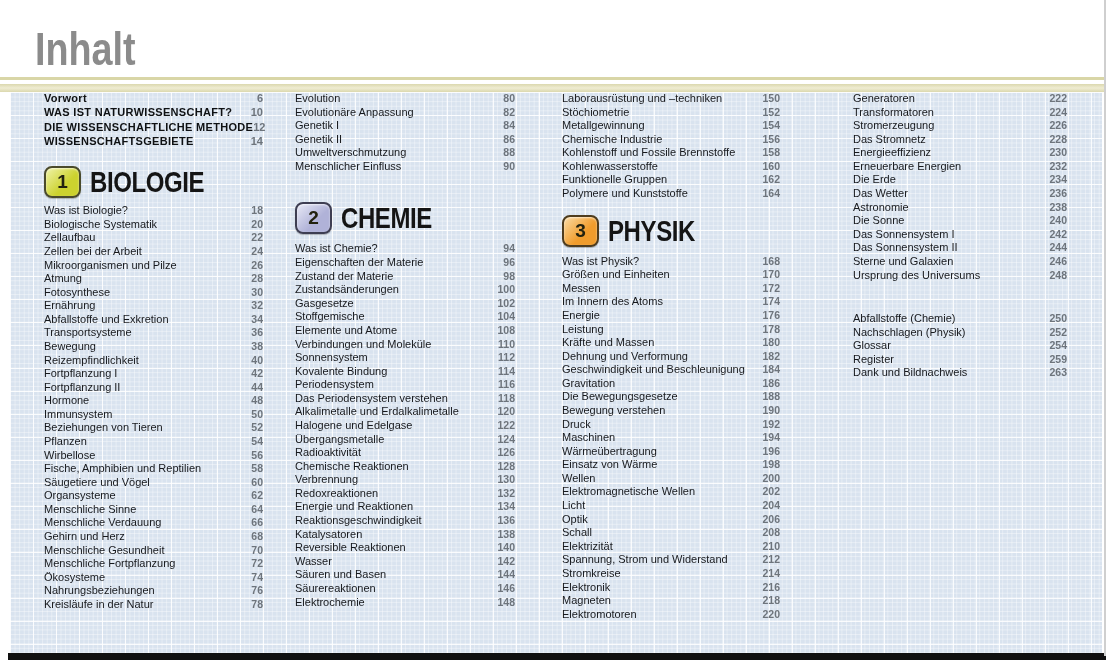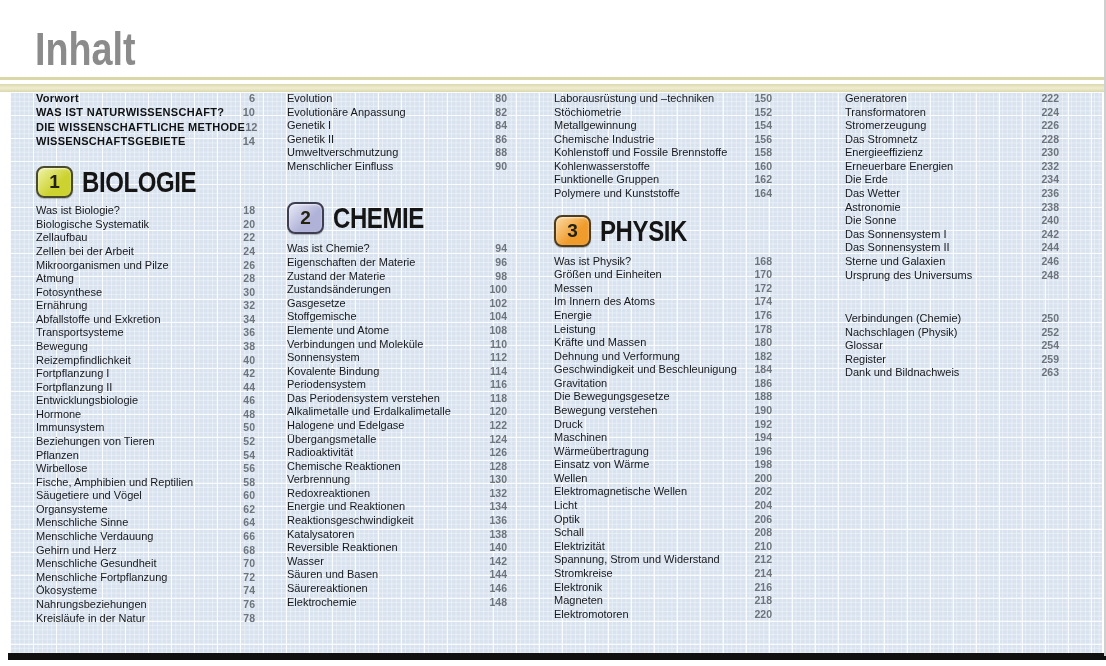--- a/index.html
+++ b/index.html
@@ -21,21 +21,21 @@
     background-image:
       linear-gradient(rgba(255,255,255,.85) 1.5px, transparent 1.5px),
       linear-gradient(90deg, rgba(255,255,255,.85) 1.5px, transparent 1.5px),
       linear-gradient(rgba(255,255,255,.38) 1px, transparent 1px),
       linear-gradient(90deg, rgba(255,255,255,.38) 1px, transparent 1px);
     background-size:23px 23px, 23px 23px, 4.6px 4.6px, 4.6px 4.6px;
   }
   .bottom-edge { position:absolute; left:8px; right:0; top:653px; height:7px; background:#101010; }
   .right-edge  { position:absolute; right:0; top:0; bottom:10px; width:2px; background:#cfcfcf; }
 
-  .col { position:absolute; top:92px; }
+  .col { position:absolute; top:92px;margin-left:8px; }
   .col-0 { left:36px;  width:219px; }
   .col-1 { left:287px; width:220px; }
   .col-2 { left:554px; width:218px; }
   .col-3 { left:845px; width:214px; }
 
   .row { display:flex; justify-content:space-between; align-items:baseline; height:13.58px; }
   .row .lbl { font-size:11px; color:#16181c; white-space:nowrap; }
   .row .pg  { font-size:10.5px; color:#6d747c; font-weight:bold; }
 
   .front .row { height:14.3px; }
@@ -141,24 +141,20 @@
           </div>
           <div class="row">
             <span class="lbl">Fortpflanzung I</span>
             <span class="pg">42</span>
           </div>
           <div class="row">
             <span class="lbl">Fortpflanzung II</span>
             <span class="pg">44</span>
           </div>
           <div class="row">
-            <span class="lbl">Entwicklungsbiologie</span>
-            <span class="pg">46</span>
-          </div>
-          <div class="row">
             <span class="lbl">Hormone</span>
             <span class="pg">48</span>
           </div>
           <div class="row">
             <span class="lbl">Immunsystem</span>
             <span class="pg">50</span>
           </div>
           <div class="row">
             <span class="lbl">Beziehungen von Tieren</span>
             <span class="pg">52</span>
@@ -564,21 +560,21 @@
             <span class="pg">246</span>
           </div>
           <div class="row">
             <span class="lbl">Ursprung des Universums</span>
             <span class="pg">248</span>
           </div>
         </div>
         <div class="gap"></div>
         <div class="toc">
           <div class="row">
-            <span class="lbl">Verbindungen (Chemie)</span>
+            <span class="lbl">Abfallstoffe (Chemie)</span>
             <span class="pg">250</span>
           </div>
           <div class="row">
             <span class="lbl">Nachschlagen (Physik)</span>
             <span class="pg">252</span>
           </div>
           <div class="row">
             <span class="lbl">Glossar</span>
             <span class="pg">254</span>
           </div>

